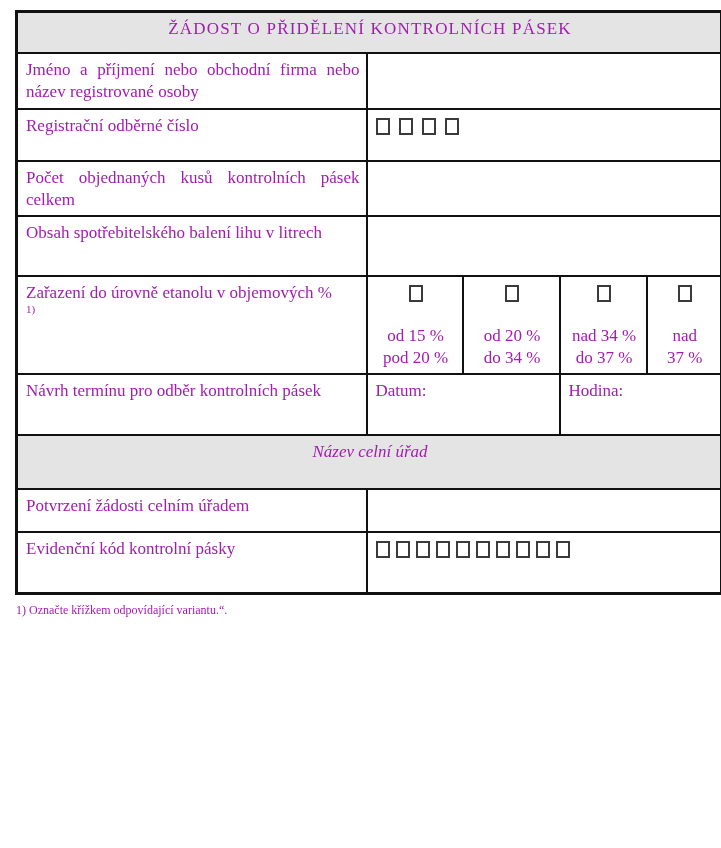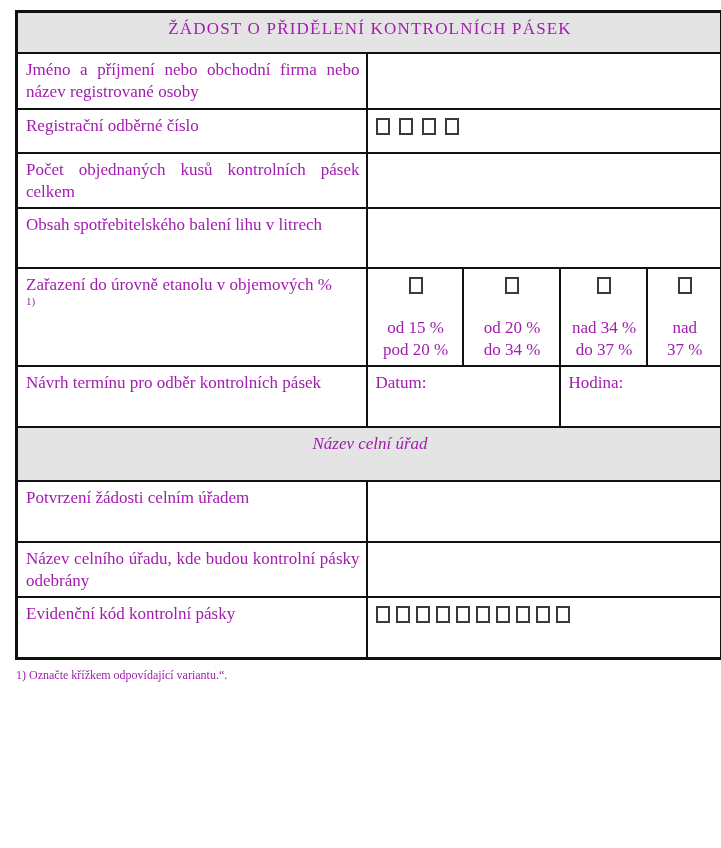--- a/index.html
+++ b/index.html
@@ -84,21 +84,21 @@
     <tbody>
         <tr style="height:41px">
       <td colspan="5" class="title-cell">ŽÁDOST O PŘIDĚLENÍ KONTROLNÍCH PÁSEK</td>
     </tr>
 
     <tr style="height:56px">
       <td class="label-cell">Jméno a příjmení nebo obchodní firma nebo název  registrované osoby</td>
       <td colspan="4"></td>
     </tr>
 
-    <tr style="height:44px">
+    <tr style="height:52px">
       <td class="label-cell">Registrační odběrné číslo</td>
       <td colspan="4" class="boxes-cell">
         <span class="box-strip"><span class="checkbox"></span><span class="checkbox"></span><span class="checkbox"></span><span class="checkbox"></span></span>
       </td>
     </tr>
 
     <tr style="height:54px">
       <td class="label-cell">Počet objednaných kusů kontrolních pásek celkem</td>
       <td colspan="4"></td>
     </tr>
@@ -151,31 +151,27 @@
       <td colspan="2">
         <span>Hodina:</span>
       </td>
     </tr>
 
 
     <tr style="height:54px">
       <td colspan="5" class="section-cell">Název celní úřad</td>
     </tr>
 
-    <tr style="height:61px">
+    <tr style="height:43px">
       <td class="label-cell">Potvrzení žádosti celním úřadem</td>
       <td colspan="4"></td>
     </tr>
 
 
 
-    <tr style="height:55px">
-      <td class="label-cell">Název celního úřadu, kde budou kontrolní pásky odebrány</td>
-      <td colspan="4"></td>
-    </tr>
 
     <tr style="height:62px">
       <td class="label-cell">Evidenční kód kontrolní pásky</td>
       <td colspan="4" class="boxes-cell-top">
         <span class="box-strip tight"><span class="checkbox"></span><span class="checkbox"></span><span class="checkbox"></span><span class="checkbox"></span><span class="checkbox"></span><span class="checkbox"></span><span class="checkbox"></span><span class="checkbox"></span><span class="checkbox"></span><span class="checkbox"></span></span>
       </td>
     </tr>
   </tbody>
     </table>
 

